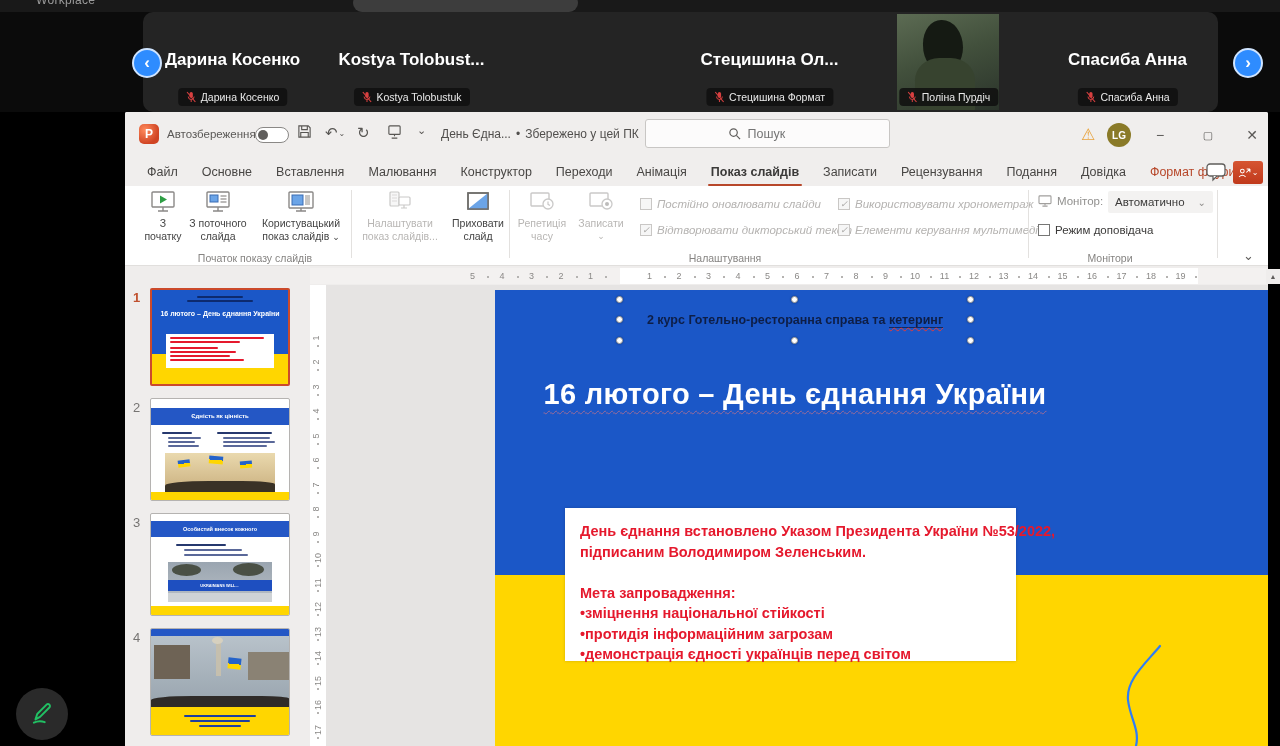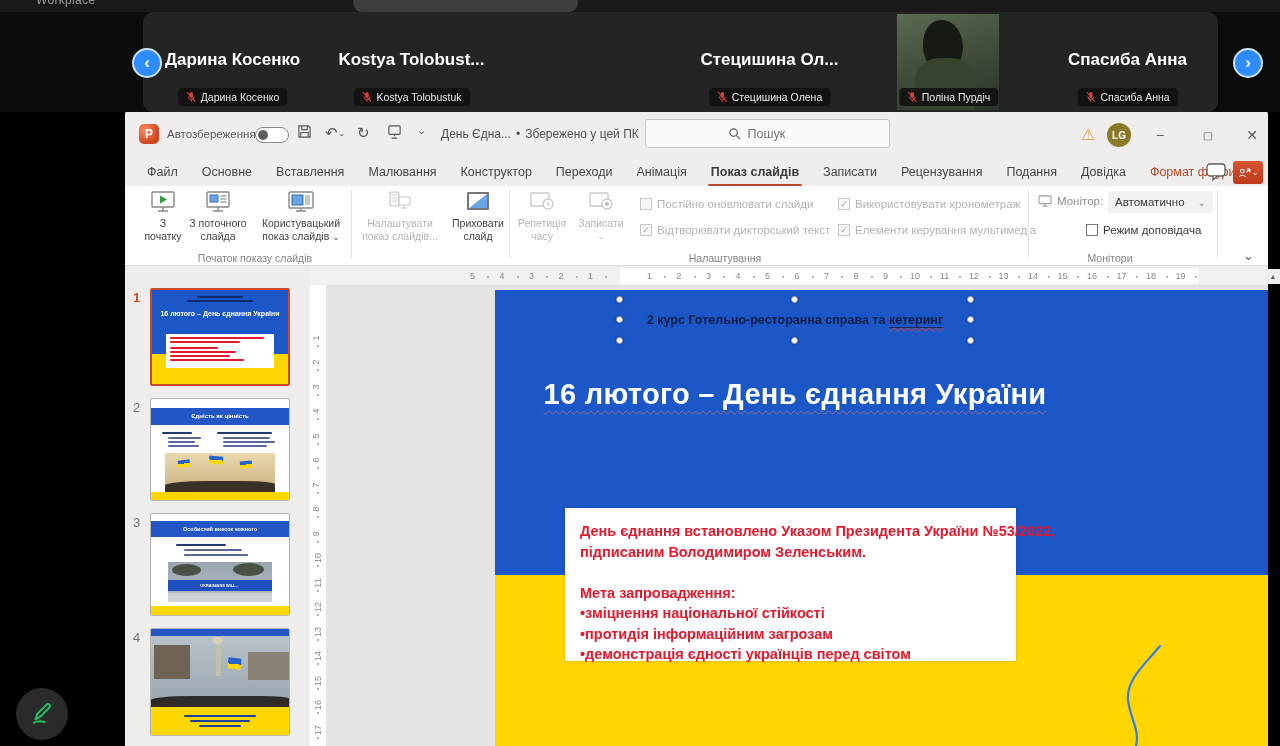--- a/index.html
+++ b/index.html
@@ -52,21 +52,21 @@
   .share-btn{ position:absolute; left:1108px; top:49px; width:30px; height:23px; background:linear-gradient(#d65532,#c0391b); border-radius:3px; display:flex; align-items:center; justify-content:center; gap:1px; cursor:pointer; color:#fff; font-size:8px; }
 
   
   .ribbon{ position:absolute; left:0; top:74px; width:100%; height:80px; background:#fff; border-bottom:1px solid #e1dfdd; }
   .rbtn{ position:absolute; top:4px; display:flex; flex-direction:column; align-items:center; text-align:center; font-size:10.5px; line-height:12.5px; color:#444; cursor:pointer; }
   .rbtn.disabled{ color:#b8b6b4; cursor:default; }
   .rbtn svg{ margin-bottom:3px; }
   .rsep{ position:absolute; top:4px; height:68px; width:1px; background:#e3e1df; }
   .grouplbl{ position:absolute; top:66px; width:220px; text-align:center; font-size:10.5px; color:#868482; }
   .cbrow{ position:absolute; display:flex; align-items:center; gap:5px; font-size:11.5px; white-space:nowrap; }
-  .cbrow.dis{ color:#b5b3b1; }
+  .cbrow.dis{ color:#b5b3b1;font-style:italic; }
   .cbrow.act{ color:#3b3a39; }
   .cb{ width:12px; height:12px; border:1px solid #c9c7c5; background:#f6f6f6; font-size:9px; line-height:10px; text-align:center; color:#a9a7a5; }
   .cbrow.act .cb{ background:#fff; border-color:#767675; }
   .mon-row{ position:absolute; left:913px; top:9px; display:flex; align-items:center; gap:5px; font-size:11.5px; color:#91908e; }
   .mon-dd{ position:absolute; left:983px; top:5px; width:105px; height:22px; background:#f3f2f1; border-radius:2px; display:flex; align-items:center; padding:0 7px; font-size:11.5px; color:#3b3a39; cursor:pointer; }
   .mon-dd .caret{ margin-left:auto; color:#8f8d8b; font-size:10px; }
   .collapse{ position:absolute; left:1118px; top:62px; color:#5f5d5b; font-size:13px; cursor:pointer; }
 
   
   .mainarea{ position:absolute; left:0; top:154px; width:100%; height:480px; background:#efedec; }
@@ -143,21 +143,21 @@
       </span>
     </div>
     <div class="tile" style="left:680px">
       <span class="big-name">Стецишина  Ол...</span>
       <span class="chip">
         <svg width="10" height="12" viewBox="0 0 12 14">
             <rect x="4" y="1" width="4" height="7" rx="2" fill="#d84040"></rect>
             <path d="M2.5 6.5 a3.5 3.5 0 0 0 7 0 M6 10 v3" stroke="#d84040" stroke-width="1.2" fill="none"></path>
             <line x1="1" y1="1" x2="11" y2="13" stroke="#d84040" stroke-width="1.4"></line>
           </svg>
-        <span>Стецишина Олена</span>
+        <span>Стецишина Формат</span>
       </span>
     </div>
     <div class="tile" style="left:859px">
       <div class="video-photo">
         <div class="vp-hair"></div>
         <div class="vp-body"></div>
       </div>
       <span class="chip">
         <svg width="10" height="12" viewBox="0 0 12 14">
             <rect x="4" y="1" width="4" height="7" rx="2" fill="#d84040"></rect>
@@ -339,21 +339,21 @@
         <svg width="14" height="12" viewBox="0 0 16 14">
             <rect x="1" y="1" width="14" height="9" rx="1" fill="none" stroke="#a19f9d" stroke-width="1.3"></rect>
             <path d="M8 10 v2 M5 13 h6" stroke="#a19f9d" stroke-width="1.3" fill="none"></path>
           </svg>
         <span>Монітор:</span>
       </div>
       <div class="mon-dd">
         <span>Автоматично</span>
         <span class="caret">⌄</span>
       </div>
-      <div class="cbrow act" style="left:961px;top:38px">
+      <div class="cbrow act" style="left:913px;top:38px">
         <span class="cb"></span>
         <span>Режим доповідача</span>
       </div>
       <div class="grouplbl" style="left:20px">Початок показу слайдів</div>
       <div class="grouplbl" style="left:490px">Налаштування</div>
       <div class="grouplbl" style="left:875px">Монітори</div>
       <div class="rsep" style="left:1092px"></div>
       <div class="collapse">⌄</div>
     </div>
 

